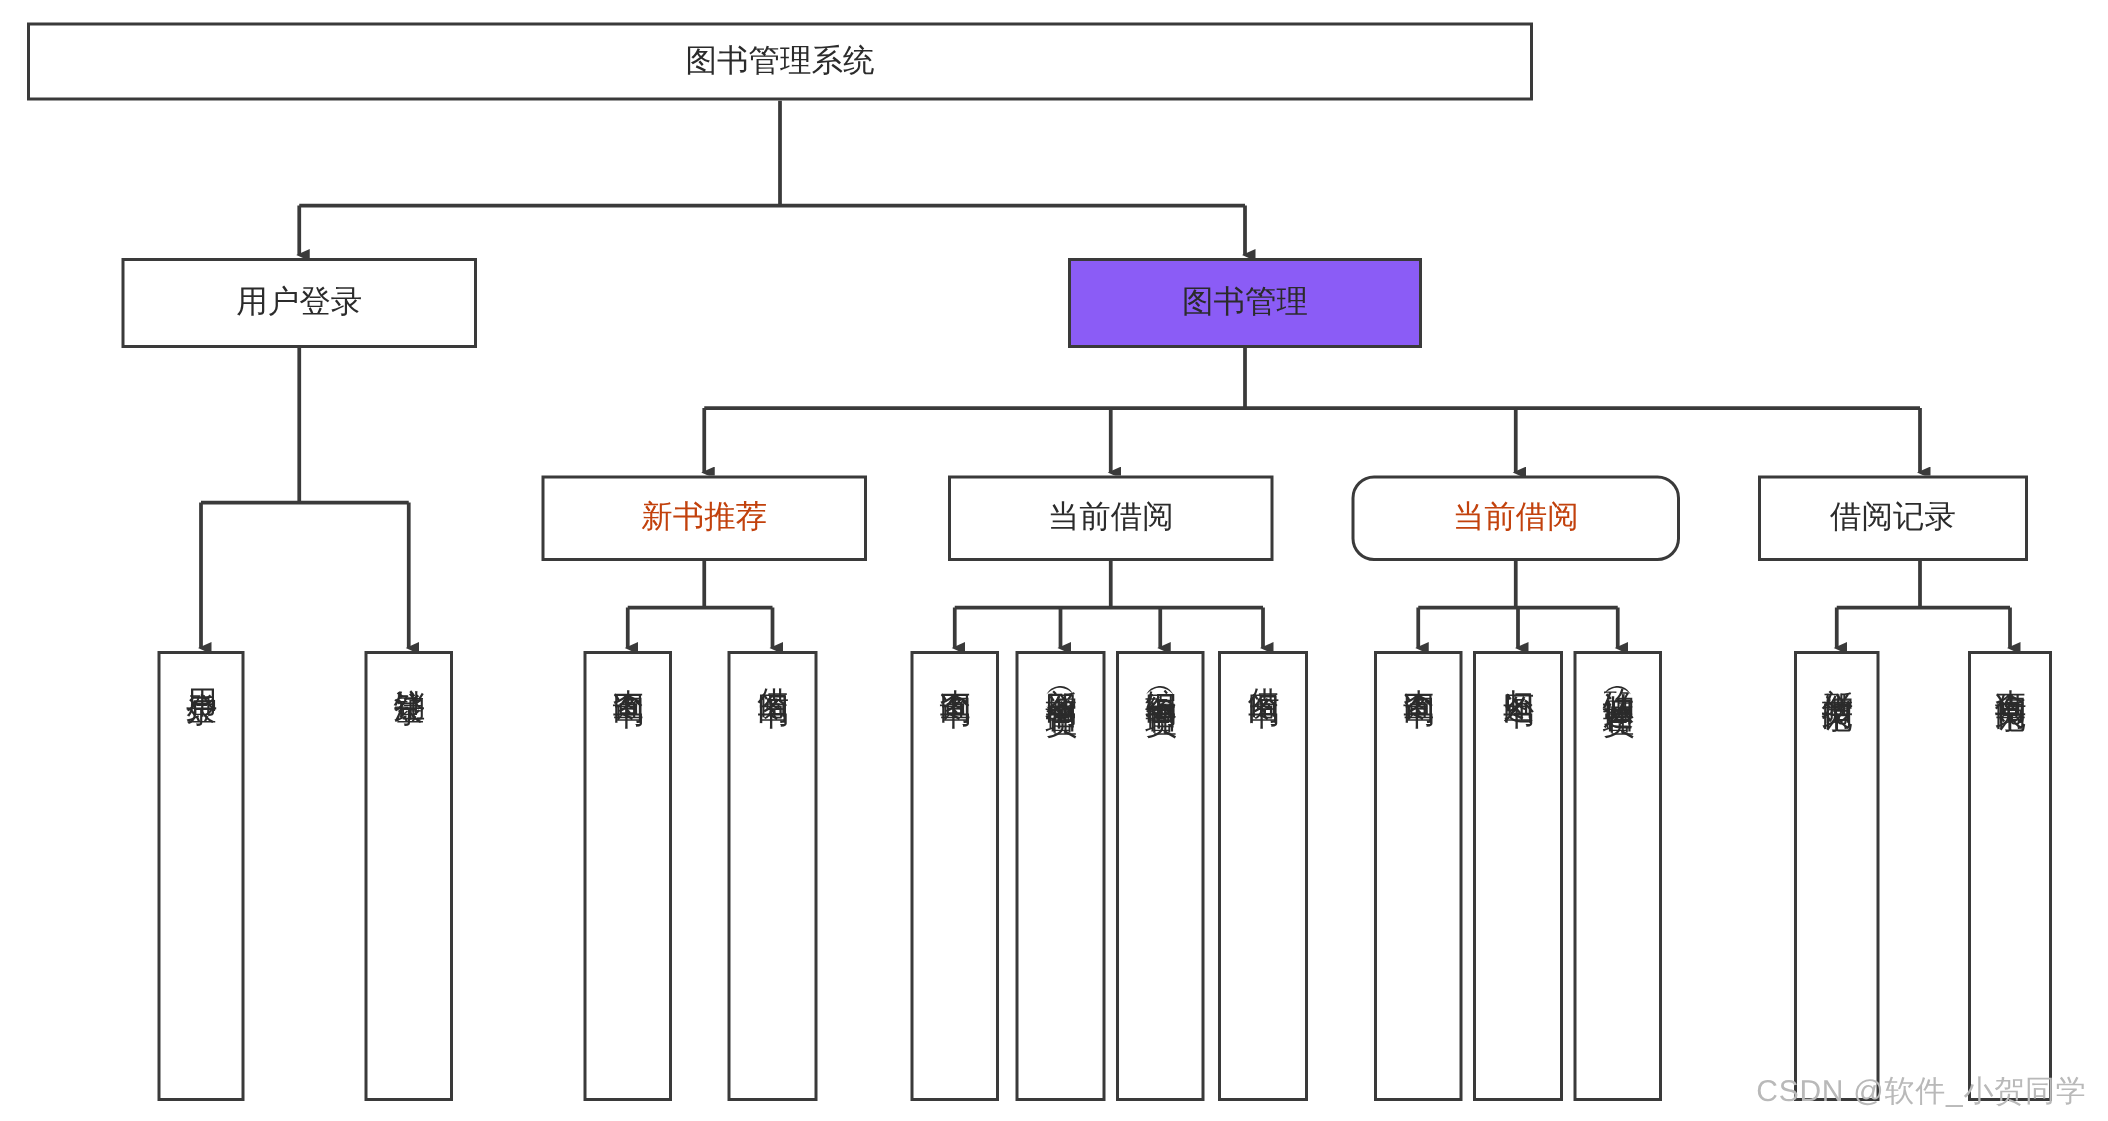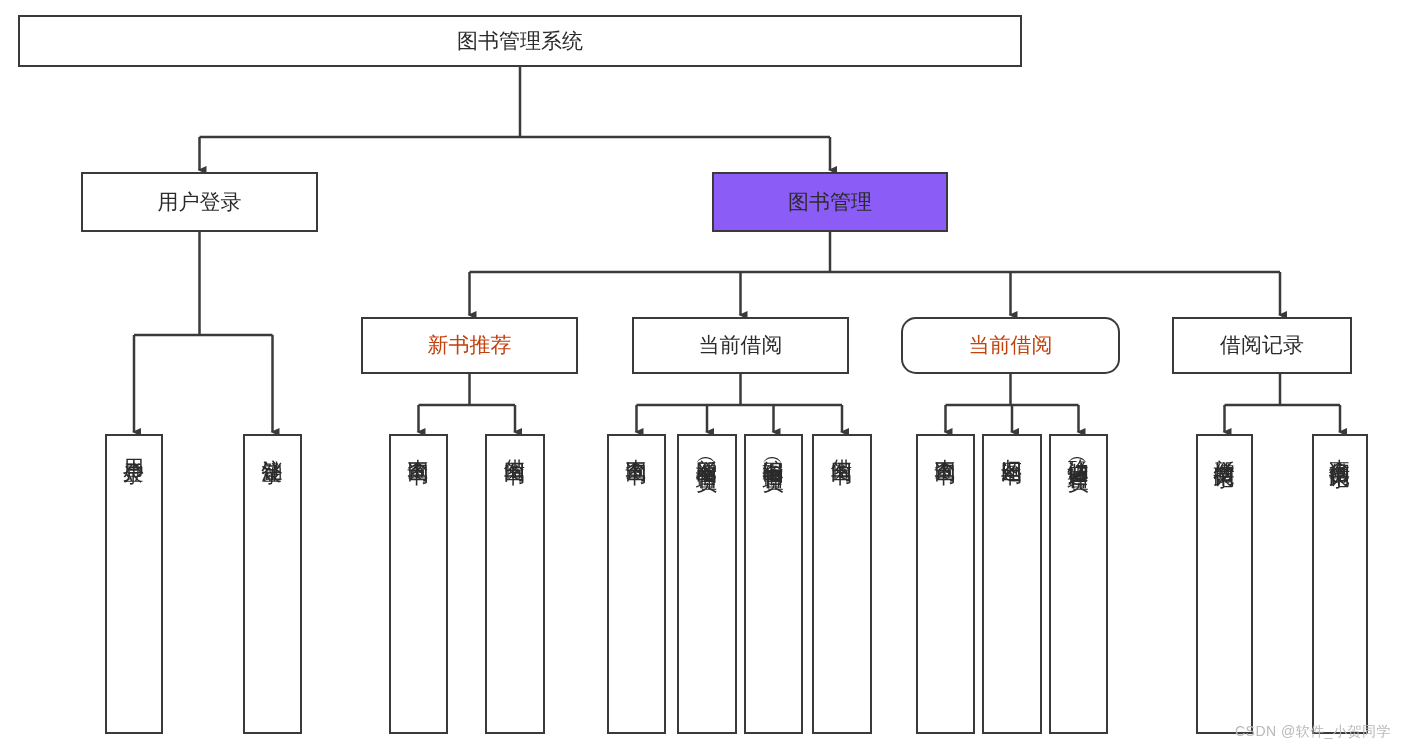--- a/index.html
+++ b/index.html
@@ -52,21 +52,21 @@
     writing-mode: vertical-rl;
     text-orientation: upright;
     font-size: 21px;
     letter-spacing: 2px;
     line-height: 1;
   }
   #watermark {
     position: absolute;
     right: 14px;
     bottom: 6px;
-    font-size: 14px;
+    font-size: 20px;
     color: #b9b9b9;
     white-space: nowrap;
     letter-spacing: 0.5px;
   }
 </style>
 </head>
 <body>
 
 <div id="canvas">
   <svg id="edges" viewBox="0 0 1405 747" xmlns="http://www.w3.org/2000/svg">

